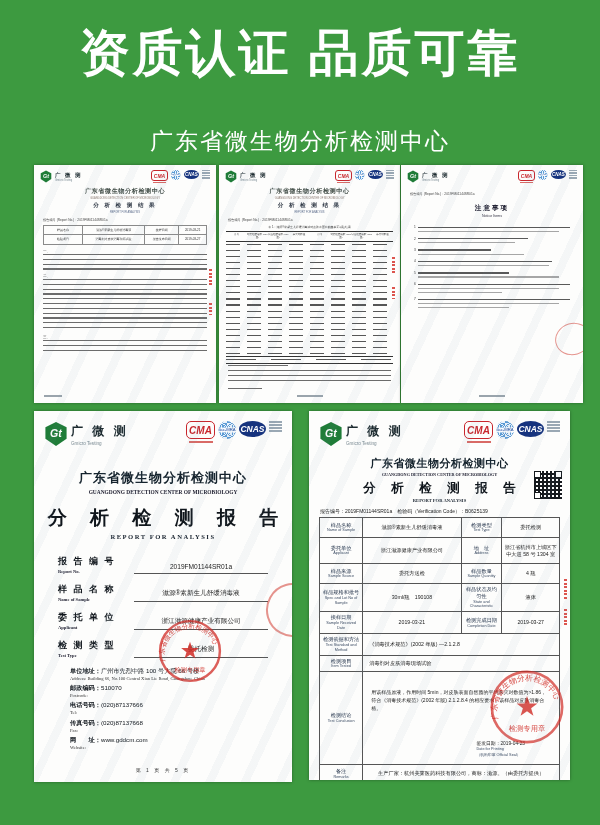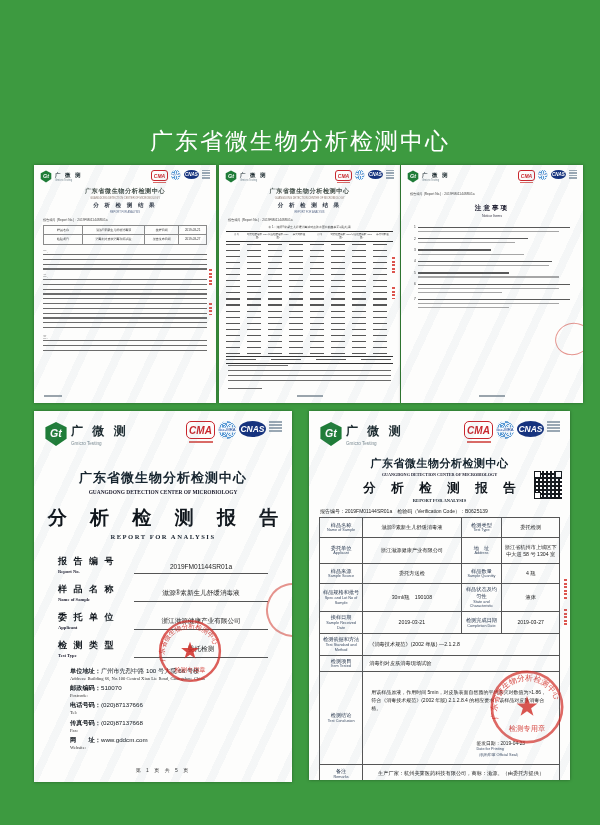--- a/index.html
+++ b/index.html
@@ -141,20 +141,21 @@
   .i-concl .txt{font-size:5px;text-align:left;padding:14px 6px 0;line-height:1.6;color:#222;}
   .i-date{position:absolute;right:34px;bottom:6px;text-align:left;font-size:4.8px;color:#222;line-height:1.5;}
   .i-date i{display:block;font-style:normal;font-size:4.2px;}
   .i-rem{ text-align:left;font-size:4.8px;padding:3px 5px;}
 </style>
 </head>
 <body>
 
 <div class="page">
 
+  <div class="hero">资质认证 品质可靠</div>
   <div class="hero-sub">广东省微生物分析检测中心</div>
 
   <div class="card" id="thumb1">
     <div class="h-row h-sm">
       <div class="logo-left">
         <span class="shield">
           <svg viewBox="0 0 24 27">
               <polygon points="12,1 23,6.5 23,18.5 12,26 1,18.5 1,6.5" fill="#1f7c38"></polygon>
               <text x="12" y="17" font-size="11" font-style="italic" font-weight="bold" fill="#fff" text-anchor="middle">Gt</text>
             </svg>

